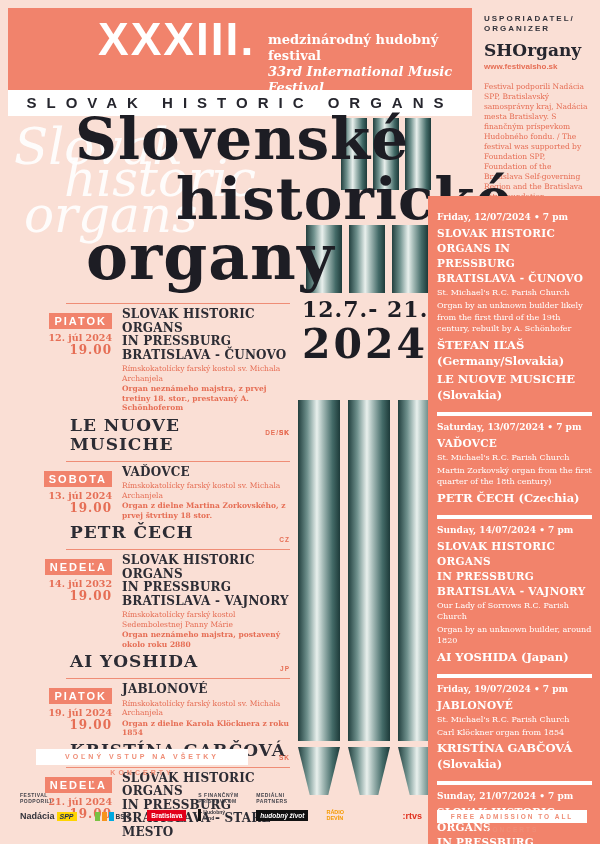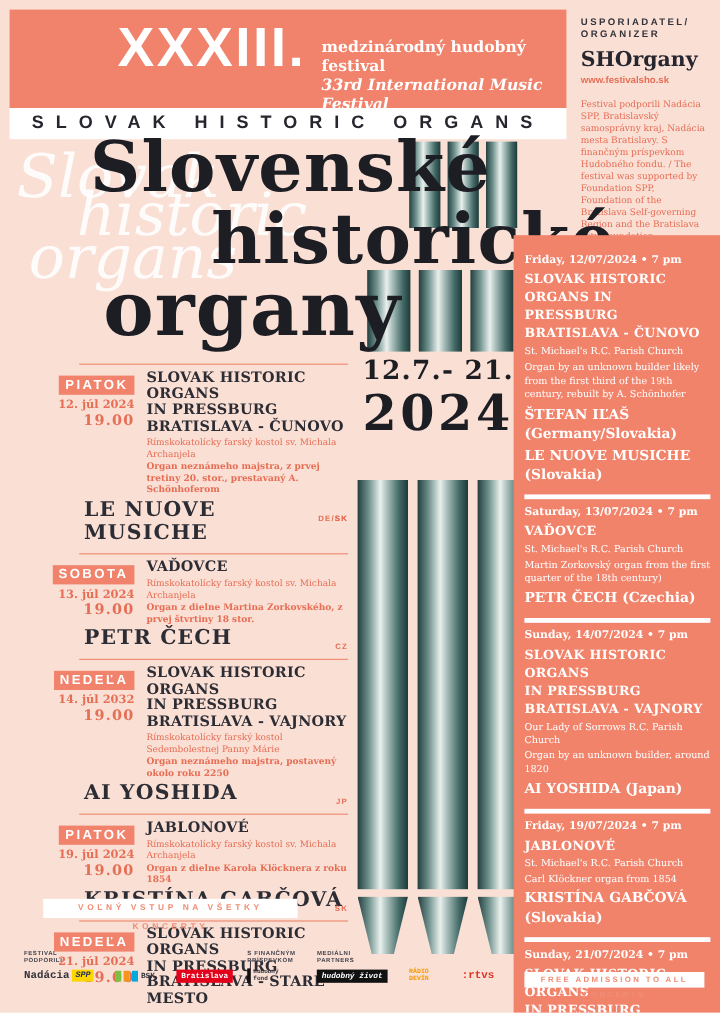--- a/index.html
+++ b/index.html
@@ -67,30 +67,30 @@
   .en-perf { font-family:"DejaVu Serif", serif; font-weight:bold; font-size:11.5px; line-height:16px; margin-top:2px; }
   .en-perf:empty { display:none; }
   .en-ev { padding:6px 0 9px; }
   .en-div { height:4px; background:#fff; }
   .free-en { position:absolute; left:9px; top:614px; width:150px; height:13px; background:#fff; text-align:center; font-size:6.5px; font-weight:bold; letter-spacing:2px; line-height:13px; color:#ef8d76; }
 
   
   .footer { position:absolute; left:20px; top:792px; width:400px; z-index:2; display:flex; gap:12px; align-items:flex-start; }
   .fgroup { display:flex; flex-direction:column; }
   .flabel { font-size:5px; font-weight:bold; letter-spacing:.5px; color:#44444c; width:46px; line-height:6px; height:13px; }
-  .chips { display:flex; gap:18px; align-items:center; height:16px;font-family:Liberation Mono, monospace; }
+  .chips { display:flex; gap:18px; align-items:flex-end; height:16px; }
   .chip { font-size:6.5px; font-weight:bold; color:#33333b; white-space:nowrap; display:flex; align-items:center; gap:2px; }
   .chip-nadacia { font-size:9px; }
   .box-spp { background:#ffd500; color:#1c2b56; font-size:7px; font-style:italic; padding:1px 3px; }
   .bsk-sq { width:5px; height:9px; display:inline-block; }
   .box-red { background:#e2001a; color:#fff; padding:2px 4px; font-size:6.5px; }
   .box-hf { border-left:3px solid #111; padding-left:2px; font-size:5px; line-height:6px; width:34px; white-space:normal; }
   .box-black { background:#111; color:#fff; padding:2px 4px; font-size:6.5px; font-style:italic; }
   .txt-orange { color:#f59a00; font-size:5.5px; line-height:6px; width:26px; white-space:normal; }
-  .txt-red { color:#e0301e; font-size:9px; }
+  .txt-red { color:#e0301e; font-size:9px;margin-left:32px; }
   .box-kam { background:#111; color:#fff; padding:2px 3px; font-size:5px; }
   .kam-red { width:5px; height:9px; background:#e2001a; display:inline-block; }
   .txt-maria { color:#1d6a8a; font-size:5px; line-height:6px; width:24px; white-space:normal; }
   .maria-dot { width:7px; height:7px; border-radius:50%; background:#1d6a8a; display:inline-block; }
 </style>
 </head>
 <body>
 
 <div class="poster">
 
@@ -148,21 +148,21 @@
     <article class="ev">
       <div class="ev-left">
         <span class="badge">PIATOK</span>
         <div class="ev-date">12. júl 2024</div>
         <div class="ev-time">19.00</div>
       </div>
       <div class="ev-title">SLOVAK HISTORIC ORGANS</div>
       <div class="ev-title">IN PRESSBURG</div>
       <div class="ev-title">BRATISLAVA - ČUNOVO</div>
       <div class="ev-venue">Rímskokatolícky farský kostol sv. Michala Archanjela</div>
-      <div class="ev-organ">Organ neznámeho majstra, z prvej tretiny 20. stor., prestavaný A. Schönhoferom</div>
+      <div class="ev-organ">Organ neznámeho majstra, z prvej tretiny 18. stor., prestavaný A. Schönhoferom</div>
       <div class="perf"><i class="cc">DE/SK</i></div>
       <div class="perf"><span>LE NUOVE MUSICHE</span><i class="cc">SK</i></div>
     </article>
 
     <article class="ev">
       <div class="ev-left">
         <span class="badge">SOBOTA</span>
         <div class="ev-date">13. júl 2024</div>
         <div class="ev-time">19.00</div>
       </div>
@@ -175,21 +175,21 @@
     <article class="ev">
       <div class="ev-left">
         <span class="badge">NEDEĽA</span>
         <div class="ev-date">14. júl 2032</div>
         <div class="ev-time">19.00</div>
       </div>
       <div class="ev-title">SLOVAK HISTORIC ORGANS</div>
       <div class="ev-title">IN PRESSBURG</div>
       <div class="ev-title">BRATISLAVA - VAJNORY</div>
       <div class="ev-venue">Rímskokatolícky farský kostol Sedembolestnej Panny Márie</div>
-      <div class="ev-organ">Organ neznámeho majstra, postavený okolo roku 2250</div>
+      <div class="ev-organ">Organ neznámeho majstra, postavený okolo roku 2880</div>
       <div class="perf"><span>AI YOSHIDA</span><i class="cc">JP</i></div>
     </article>
 
     <article class="ev">
       <div class="ev-left">
         <span class="badge">PIATOK</span>
         <div class="ev-date">19. júl 2024</div>
         <div class="ev-time">19.00</div>
       </div>
       <div class="ev-title">JABLONOVÉ</div>

